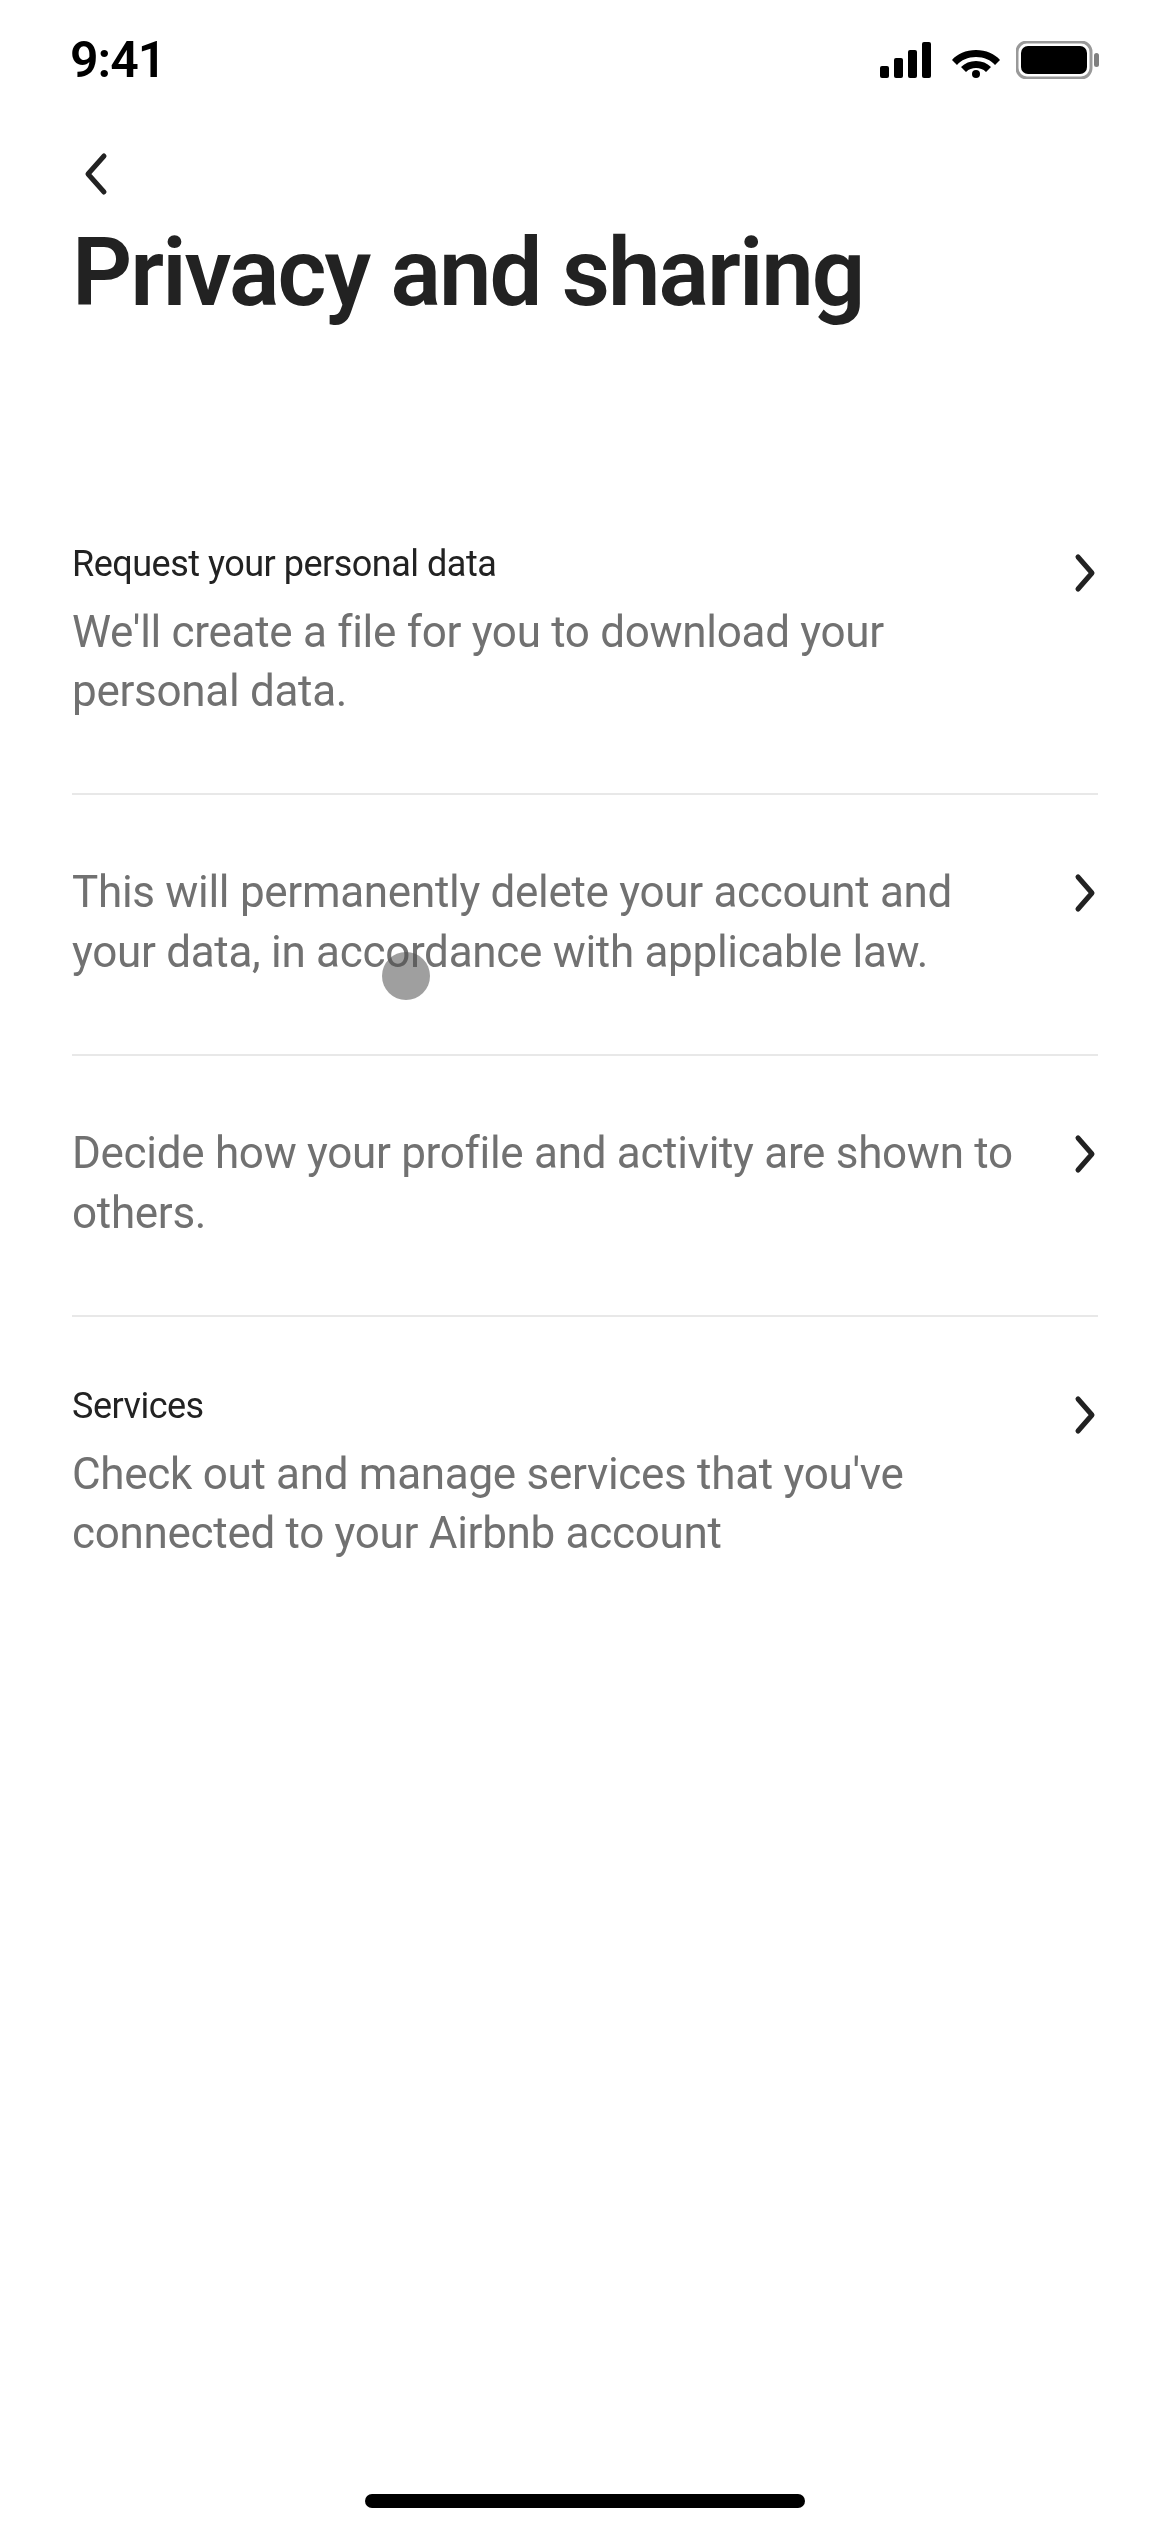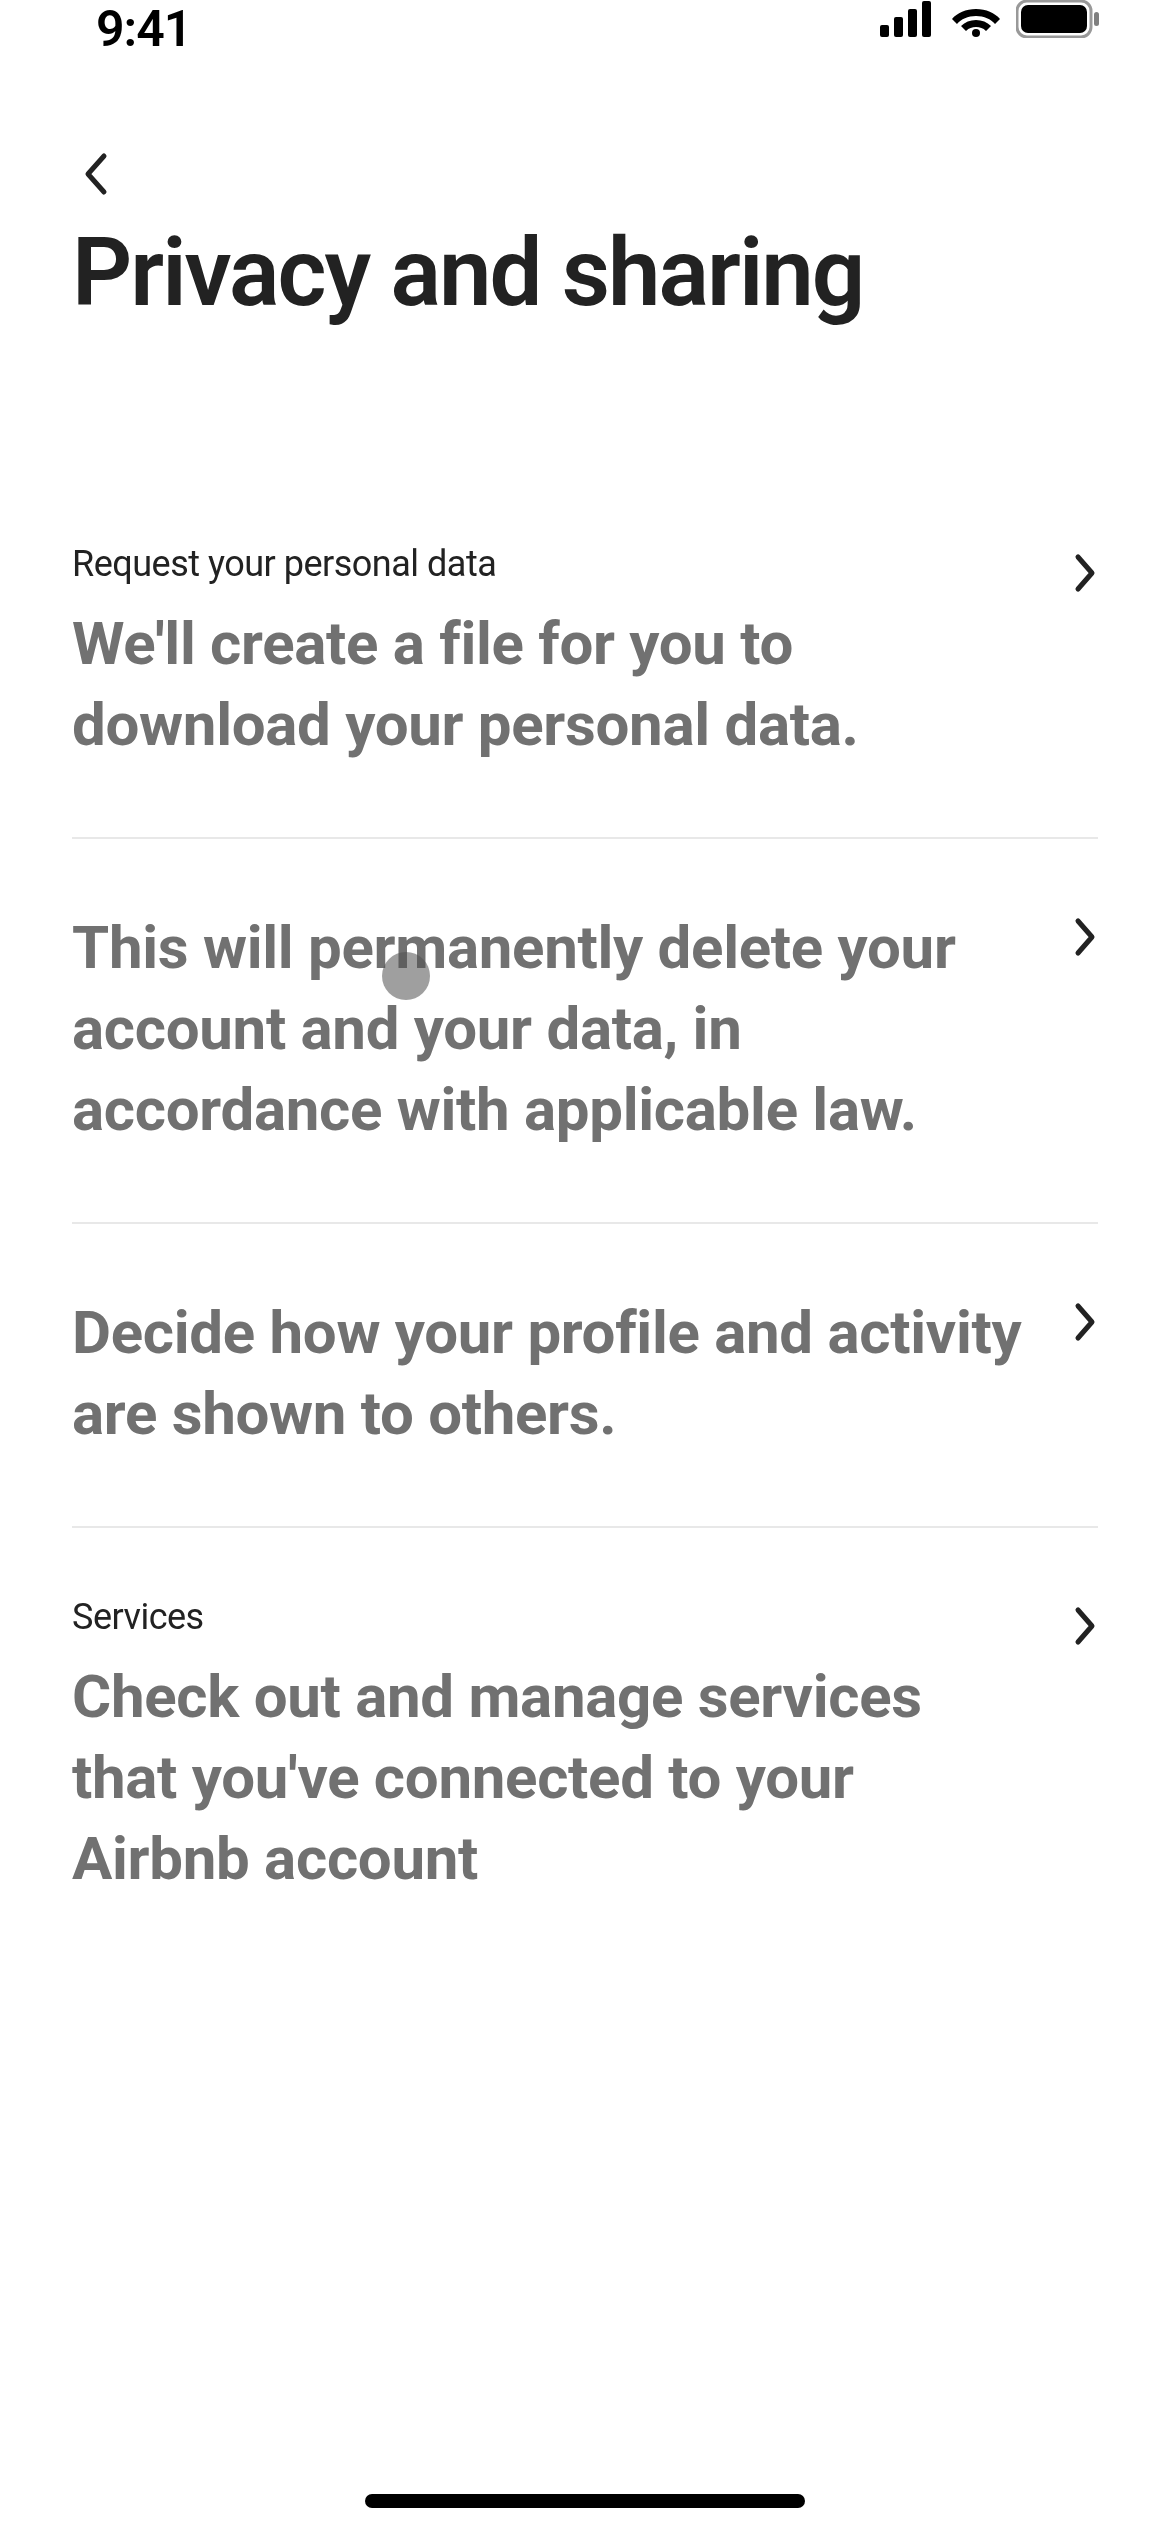--- a/index.html
+++ b/index.html
@@ -12,22 +12,22 @@
       height: 2532px;
       background: #ffffff;
       font-family: -apple-system, BlinkMacSystemFont, 'Segoe UI', Roboto, Helvetica, Arial, sans-serif;
       position: relative;
       overflow: hidden;
     }
     .status-bar {
       height: 120px;
       display: flex;
       justify-content: space-between;
-      align-items: flex-start;
-      padding: 0 70px 0 96px;
+      align-items: center;
+      padding: 0 70px 0 70px;
     }
     .status-time {
       font-size: 50px;
       font-weight: 600;
       color: #000;
       letter-spacing: -1px;
     }
     .status-icons {
       display: flex;
       align-items: center;
@@ -86,22 +86,22 @@
       padding-right: 40px;
     }
     .item-title {
       font-size: 36px;
       font-weight: 400;
       color: #222222;
       margin-bottom: 18px;
       letter-spacing: -0.5px;
     }
     .item-description {
-      font-size: 60px;
-      font-weight: 700;
+      font-size: 44px;
+      font-weight: 400;
       color: #717171;
       line-height: 1.35;
       letter-spacing: -0.3px;
     }
     .chevron-right {
       margin-top: 10px;
       flex-shrink: 0;
     }
     .touch-indicator {
       position: absolute;

